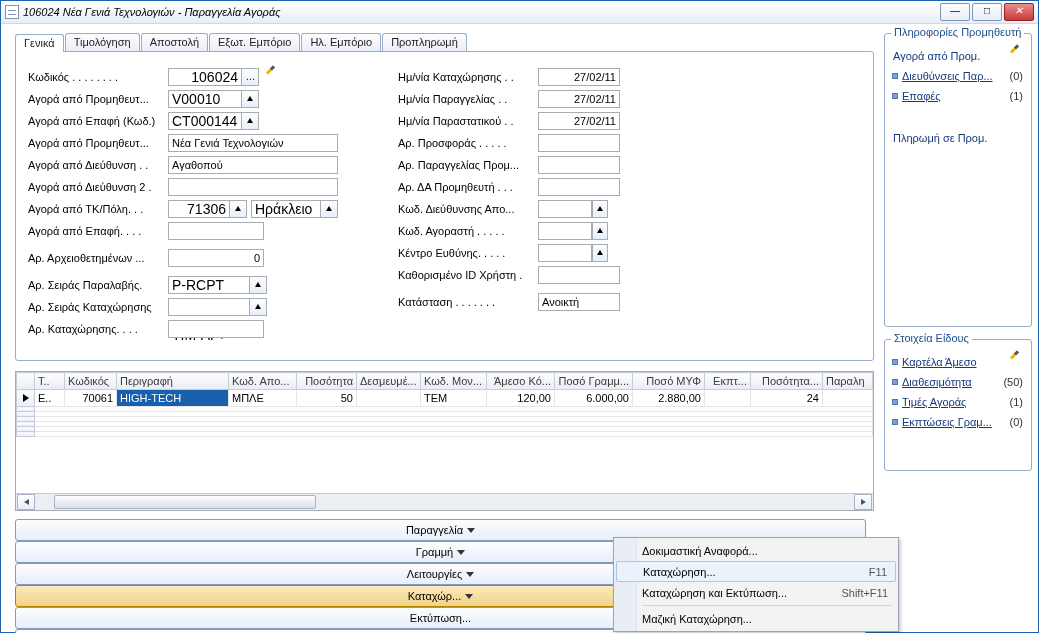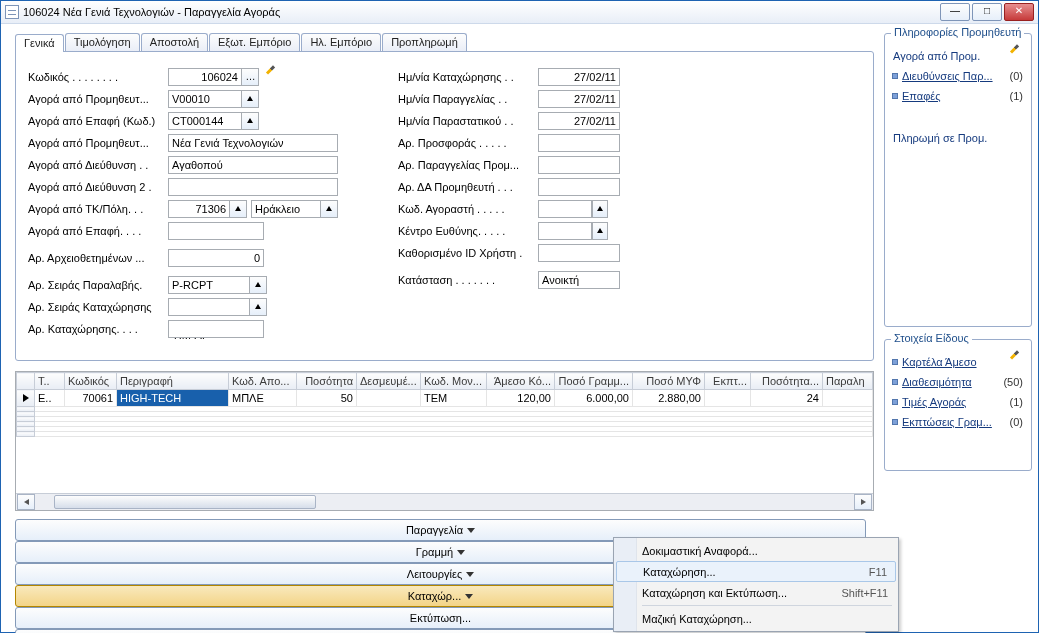--- a/index.html
+++ b/index.html
@@ -20,20 +20,21 @@
     background: #fff;
   }
   
   .titlebar {
     height: 22px;
     background: linear-gradient(#ffffff, #e8eef7);
     border-bottom: 1px solid #cdd9ea;
     display: flex;
     align-items: center;
     padding: 0 4px;
+    font-style: italic;
   }
   .titlebar .appicon {
     width: 14px;
     height: 14px;
     border: 1px solid #7e95b8;
     background: #fff;
     margin-right: 4px;
     display: inline-block;
     box-sizing: border-box;
     position: relative;
@@ -150,21 +151,21 @@
     box-sizing: border-box;
     background: #fff;
   }
   .lookup input {
     border: none;
     outline: none;
     height: 100%;
     box-sizing: border-box;
     padding: 1px 3px;
     font-family: inherit;
-    font-size: 11px;
+    font-size: 14px;
   }
   .lookup .lkbtn, .lkbtn {
     width: 16px;
     border-left: 1px solid #a7acb2;
     background: linear-gradient(#fdfdfd, #e6effa);
     display: inline-flex;
     align-items: center;
     justify-content: center;
   }
   .lkbtn.alone { border: 1px solid #a7acb2; height:18px; box-sizing:border-box; }
@@ -490,20 +491,27 @@
             <span class="lbl">Αρ. Προσφοράς . . . . .</span>
             <input class="inp w70" style="">
           </div>
           <div class="row">
             <span class="lbl">Αρ. Παραγγελίας Προμ...</span>
             <input class="inp w70" style="">
           </div>
           <div class="row">
             <span class="lbl">Αρ. ΔΑ Προμηθευτή . . .</span>
             <input class="inp w70" style="">
+          </div>
+          <div class="row">
+            <span class="lbl">Κωδ. Διεύθυνσης Απο...</span>
+            <input class="inp" style="width: 54px;">
+            <span class="lkbtn alone">
+                <span class="upicon"></span>
+              </span>
           </div>
           <div class="row">
             <span class="lbl">Κωδ. Αγοραστή . . . . .</span>
             <input class="inp" style="width: 54px;">
             <span class="lkbtn alone">
                 <span class="upicon"></span>
               </span>
           </div>
           <div class="row">
             <span class="lbl">Κέντρο Ευθύνης. . . . .</span>

